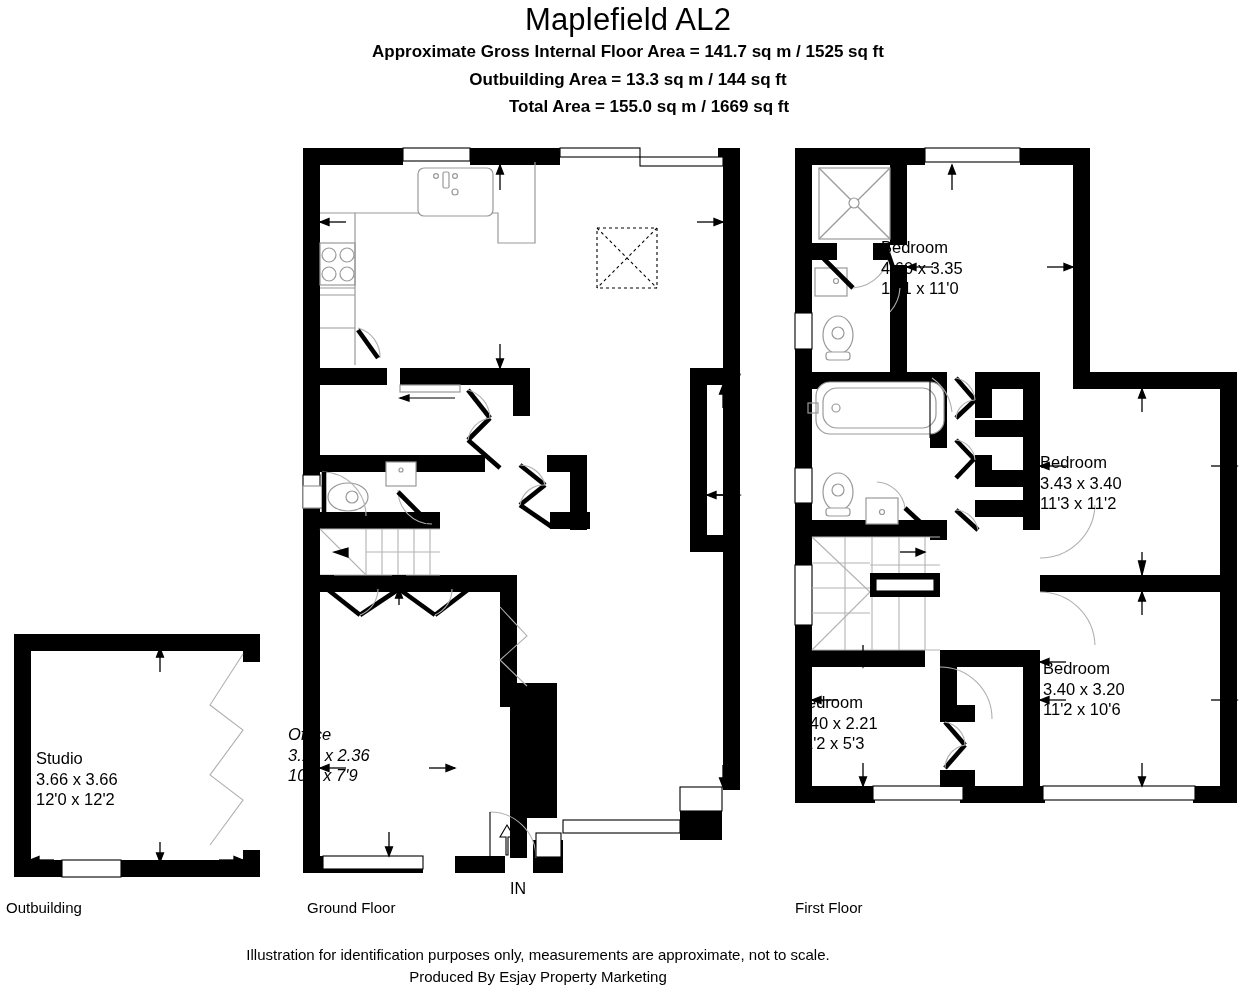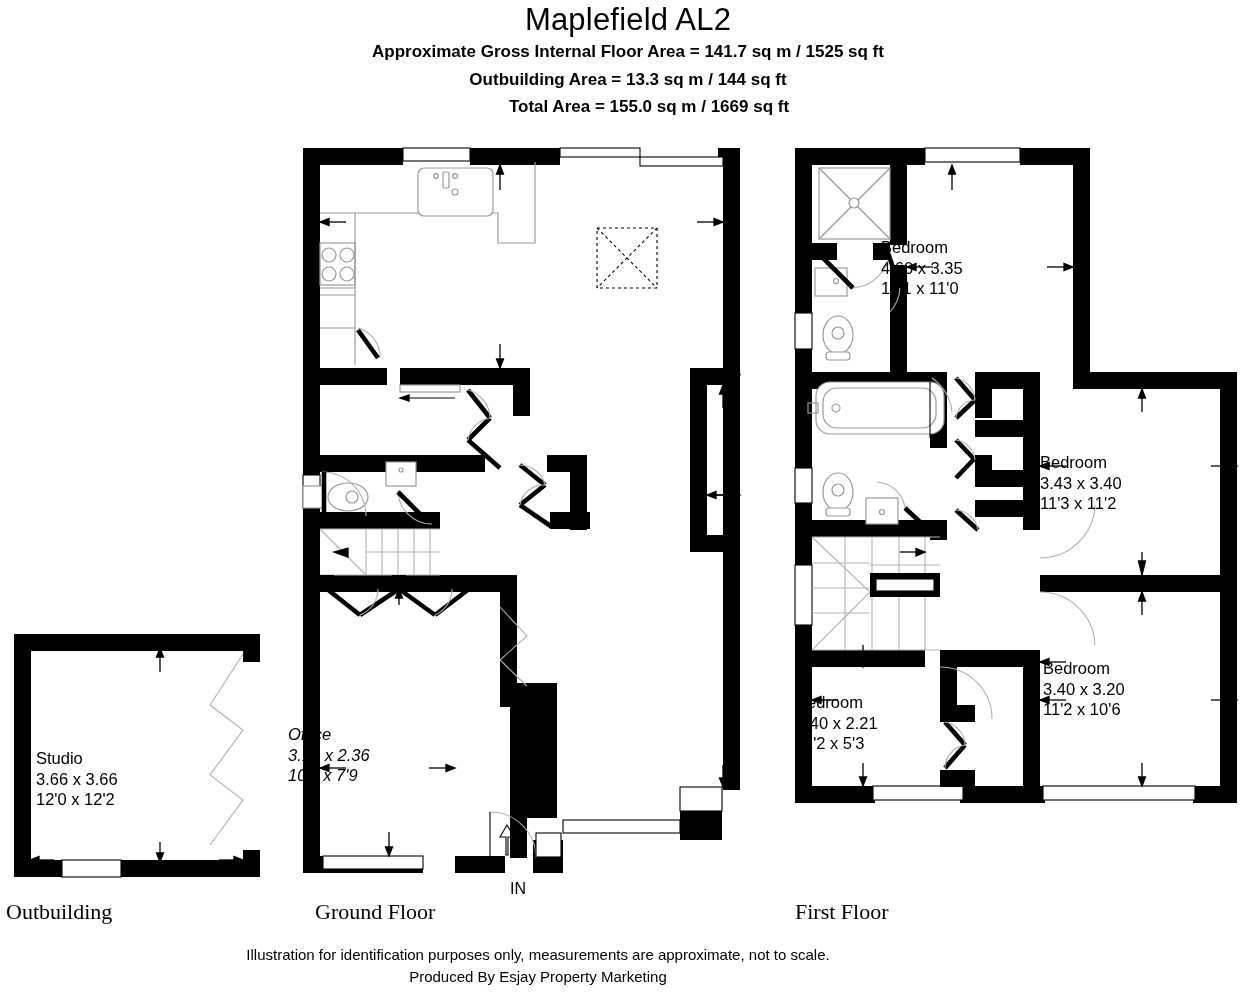--- a/index.html
+++ b/index.html
@@ -14,23 +14,23 @@
   #stage{position:absolute;left:0;top:0;width:1256px;height:992px;}
 
   
   .hdr{position:absolute;left:0;width:1256px;text-align:center;}
   #title{top:2px;font-size:31px;font-weight:400;letter-spacing:.2px;}
   #sub1{top:42px;font-size:17px;font-weight:bold;}
   #sub2{top:70px;font-size:17px;font-weight:bold;}
   #sub3{top:97px;font-size:17px;font-weight:bold;padding-left:21px;}
 
   
-  .flabel{position:absolute;font-size:22px;font-family:Liberation Serif, serif;}
+  .flabel{position:absolute;font-size:15px;}
   #lbl-out{left:6px;top:899px;}
-  #lbl-gf{left:315px;top:899px;}
+  #lbl-gf{left:307px;top:899px;}
   #lbl-ff{left:795px;top:899px;}
   .fineprint{position:absolute;left:0;width:1076px;text-align:center;font-size:15px;}
   #fp1{top:946px;}
   #fp2{top:968px;}
 
   
   svg{position:absolute;left:0;top:0;}
   .w{fill:#000;}                      
   .win{fill:#fff;stroke:#000;stroke-width:1.1;}  
   .thin{fill:none;stroke:#000;stroke-width:1.1;}

